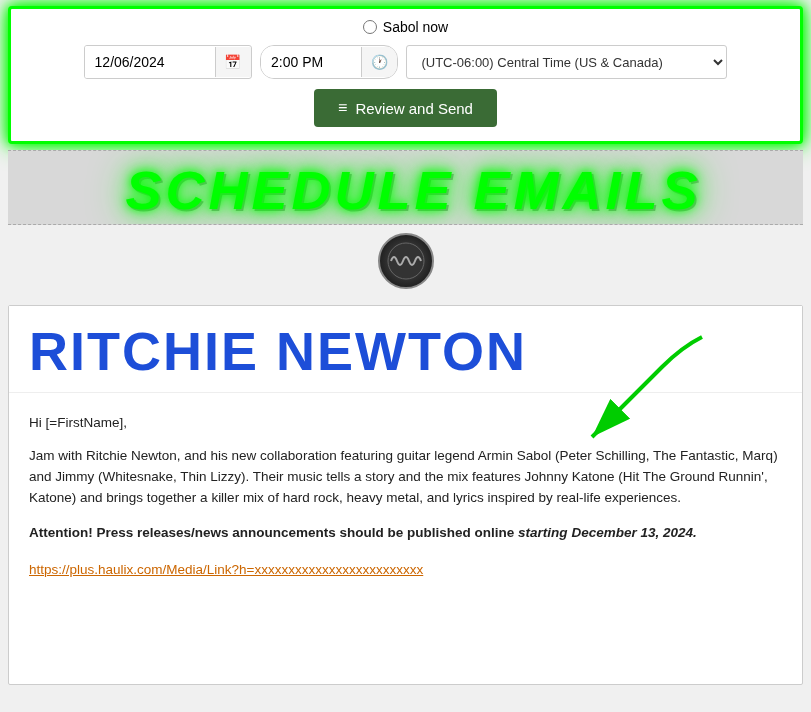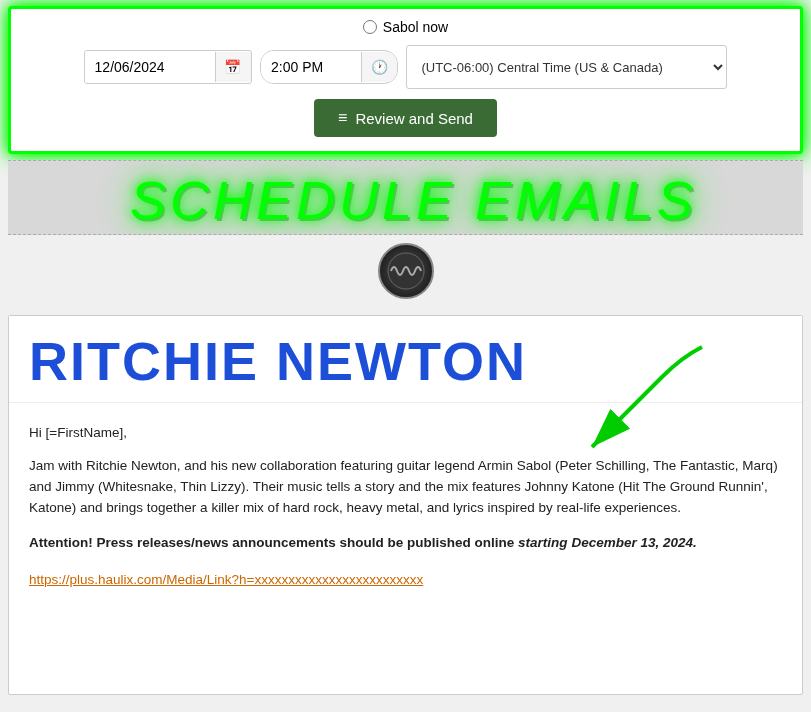--- a/index.html
+++ b/index.html
@@ -104,21 +104,21 @@
     }
 
     .timezone-select-wrap select {
       border: 1px solid #ccc;
       border-radius: 3px;
       padding: 8px 10px;
       font-size: 13px;
       background: #fff;
       cursor: pointer;
       color: #333;
-      height: 44px;
+      height: 34px;
     }
 
     .review-btn-row {
       display: flex;
       justify-content: center;
     }
 
     .review-btn {
       background: #3a6b35;
       color: #fff;
@@ -143,21 +143,21 @@
       margin: 0 8px;
       background: #d8d8d8;
       border-top: 1px dashed #aaa;
       border-bottom: 1px dashed #aaa;
       padding: 10px 0 4px;
       overflow: hidden;
     }
 
     .schedule-watermark {
       font-size: 54px;
-      font-weight: 400;
+      font-weight: 700;
       font-style: italic;
       color: #00ff00;
       text-shadow:
         0 0 10px #00ff00,
         0 0 20px #00ff00,
         0 0 40px #00ff00,
         2px 2px 0 rgba(0,0,0,0.3);
       letter-spacing: 4px;
       line-height: 1.1;
       text-transform: uppercase;

